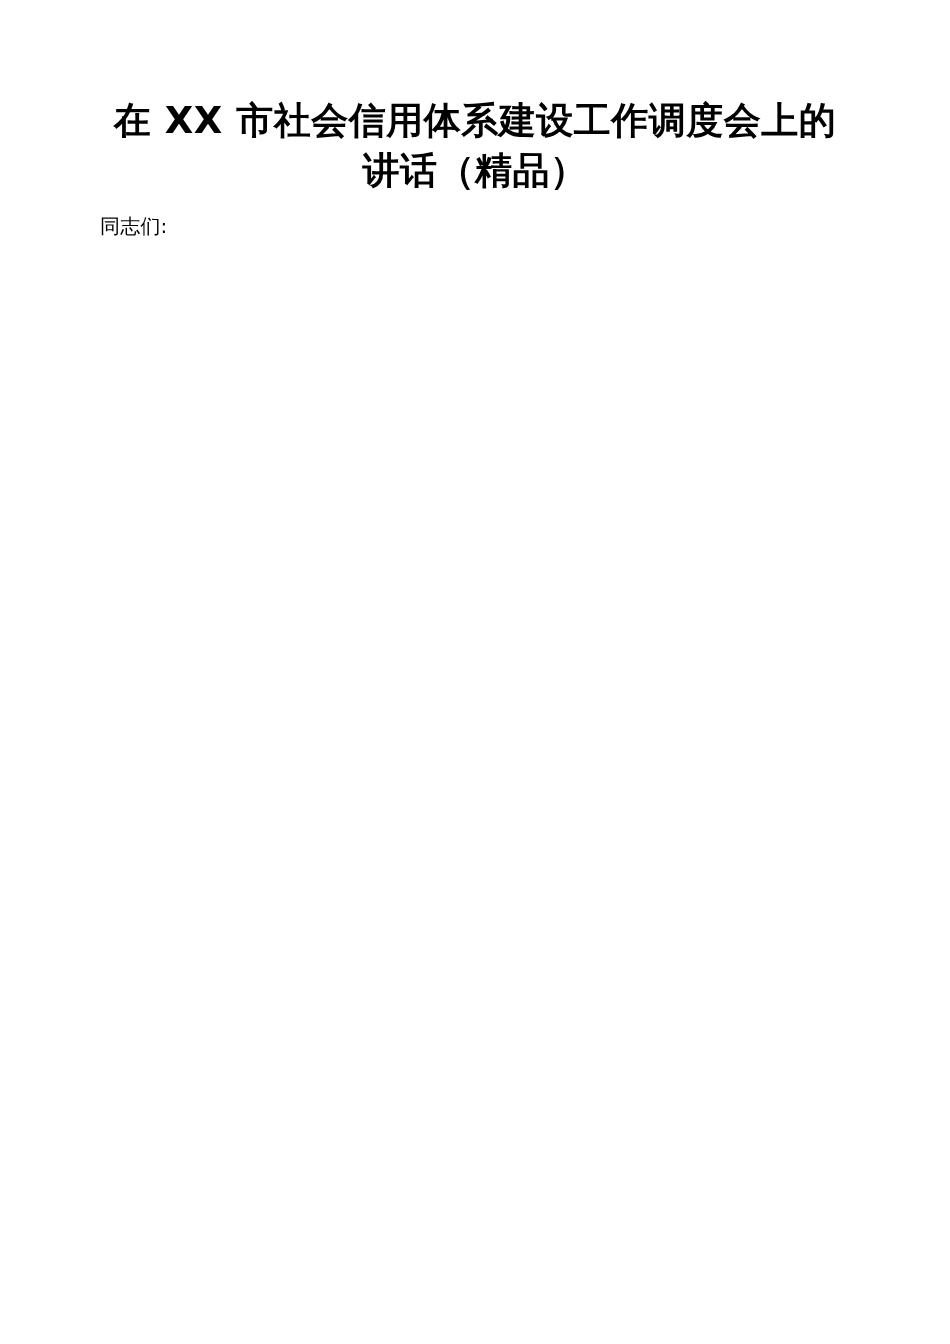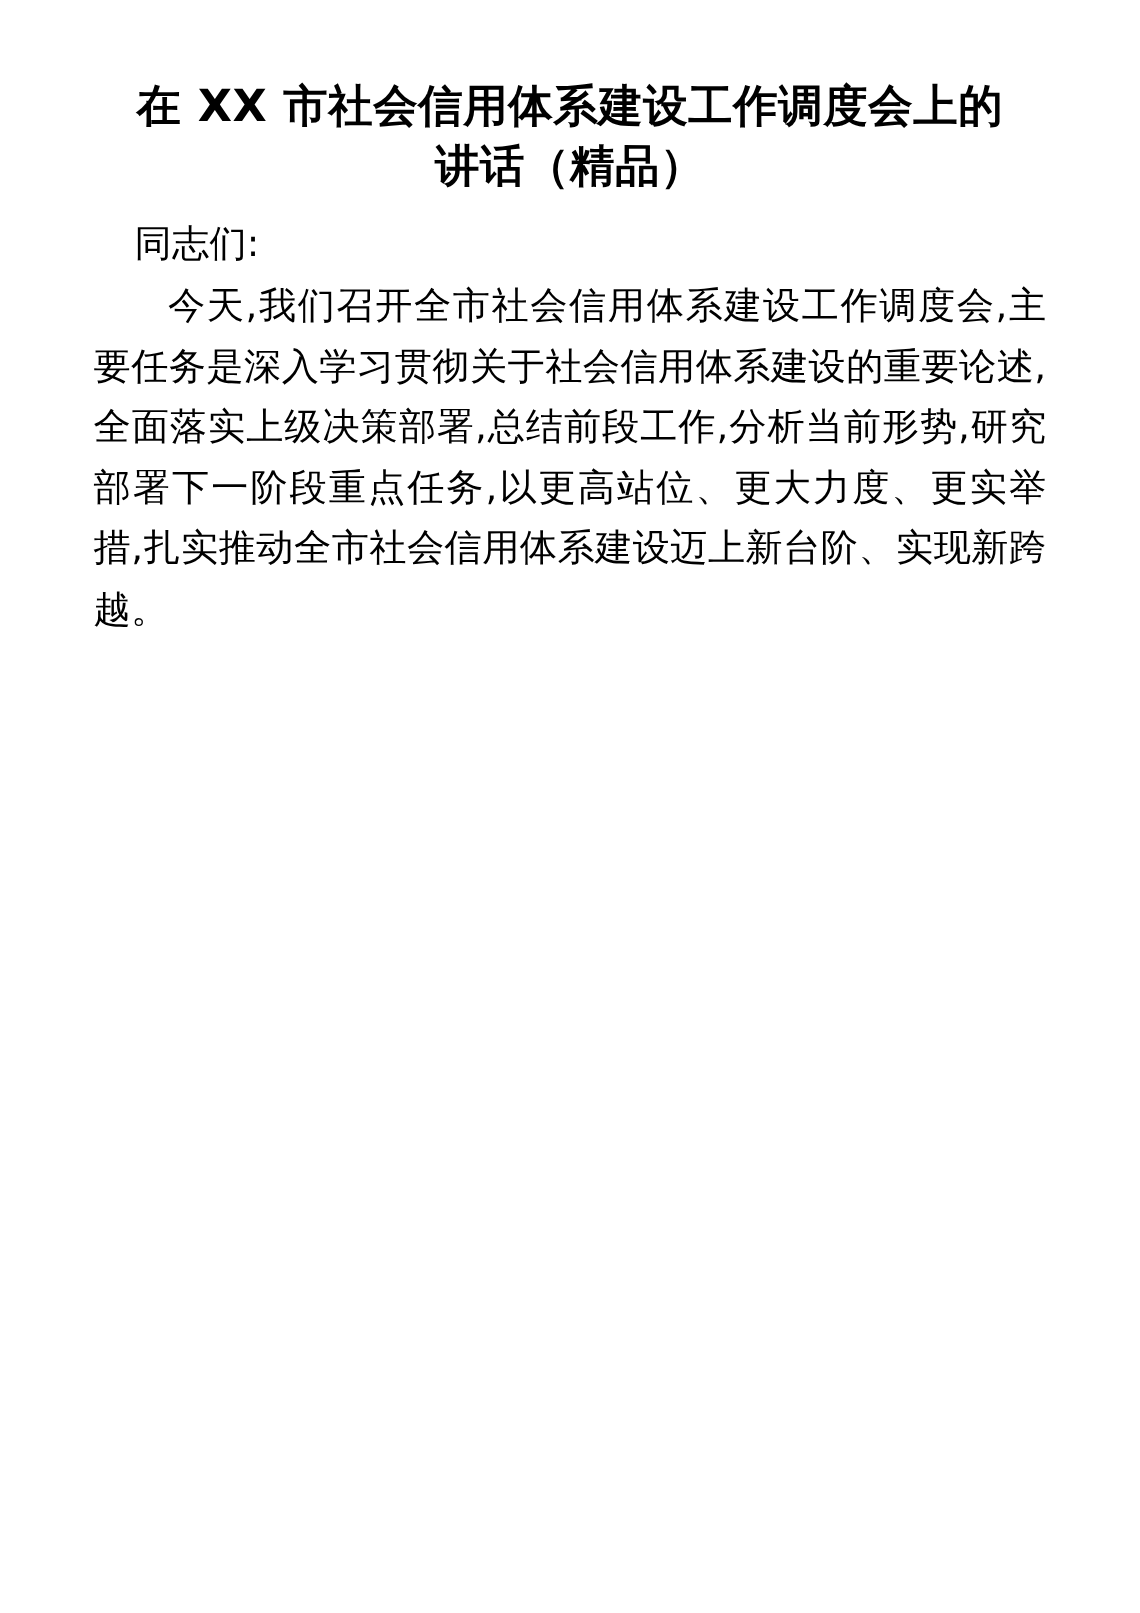--- a/index.html
+++ b/index.html
@@ -11,49 +11,48 @@
     width: 950px;
     height: 1344px;
     font-family: "Liberation Sans", "DejaVu Sans", sans-serif;
     color: #000000;
     overflow: hidden;
   }
   .page {
     box-sizing: border-box;
     width: 950px;
     height: 1344px;
-    padding: 64px 78px 40px 78px;
+    padding: 96px 78px 40px 78px;
     background: #ffffff;
   }
   .doc-title {
     font-family: "DejaVu Sans", "Liberation Sans", sans-serif;
     font-weight: bold;
     font-size: 37px;
     line-height: 1.35;
     text-align: center;
     letter-spacing: 0.5px;
     margin: 0 0 14px 0;
     padding: 0 18px;
   }
   .para {
-    font-size: 31px;
+    font-size: 20px;
     line-height: 1.63;
     text-align: justify;
     text-justify: inter-ideograph;
     margin: 0 0 2px 0;
     letter-spacing: 0.2px;
     font-family: "DejaVu Sans", "Liberation Sans", sans-serif;
   }
   .para.indent {
     text-indent: 2em;
   }
   .para.salutation {
     text-indent: 1.1em;
   }
 </style>
 </head>
 <body>
 
 <div class="page">
   <h1 class="doc-title">在 XX 市社会信用体系建设工作调度会上的讲话（精品）</h1>
   <p class="para salutation">同志们:</p>
-  <p class="para indent">今天,我们召开全市社会信用体系建设工作调度会,主要任务是深入学习贯彻关于社会信用体系建设的重要论述,全面落实上级决策部署,总结前段工作,分析当前形势,研究部署下一阶段重点任务,以更高站位、更大力度、更实举措,扎实推动全市社会信用体系建设迈上新台阶、实现新跨越。</p>
 </div>
 
 </body></html>

